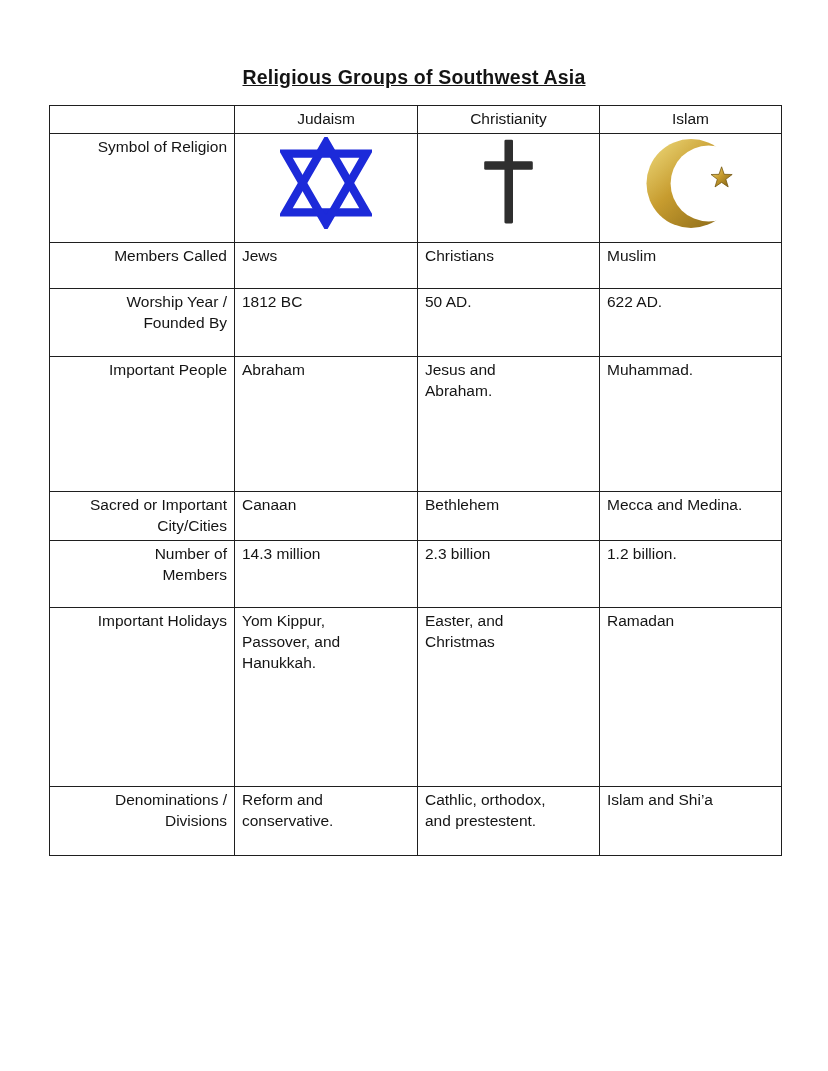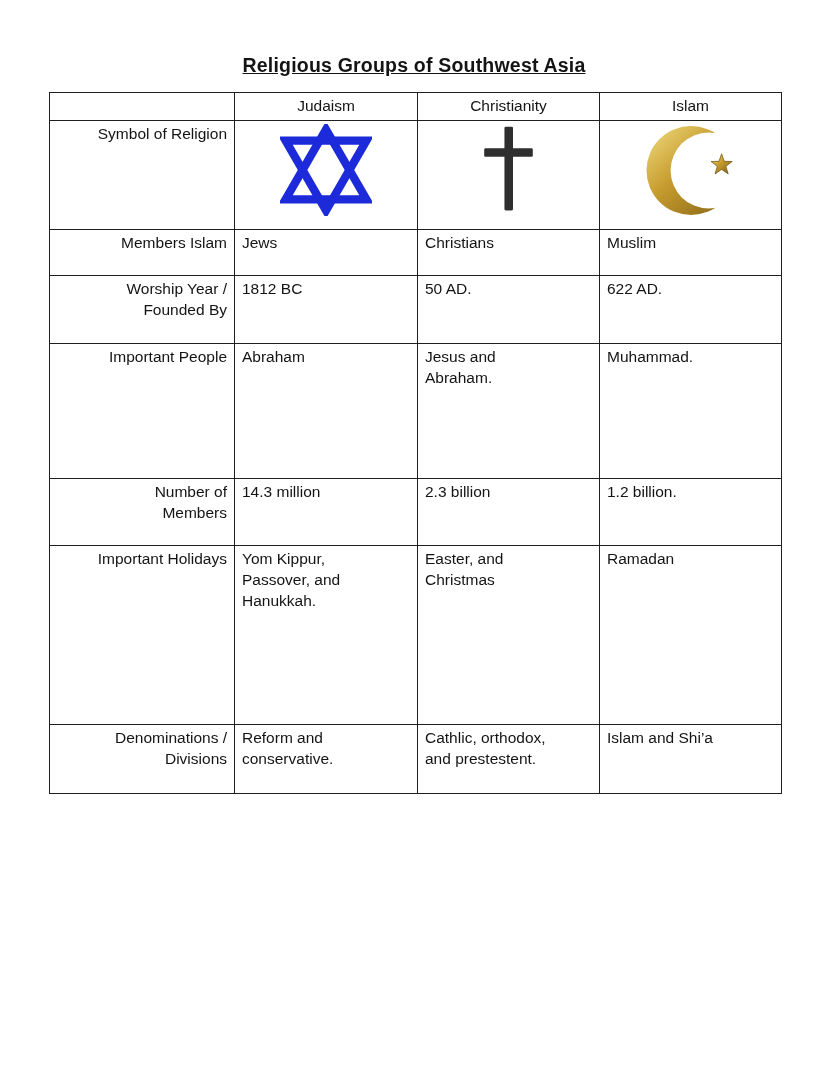--- a/index.html
+++ b/index.html
@@ -5,21 +5,21 @@
   html,body { margin:0; padding:0; background:#ffffff; }
   .page {
     position:relative;
     width:828px; height:1071px;
     background:#ffffff;
     font-family:"Liberation Sans", sans-serif;
     color:#141414;
     overflow:hidden;
   }
   .title {
-    margin:4px;
+    margin:16px;
     padding-top:50px;
     text-align:center;
     font-size:19.5px;
     font-weight:bold;
     text-decoration:underline;
     letter-spacing:0.2px;
   }
   table.rel {
     border-collapse:collapse;
     table-layout:fixed;
@@ -110,21 +110,21 @@
                 <circle cx="74" cy="50" r="41" fill="black"></circle>
               </mask>
             </defs>
             <rect width="110" height="100" fill="url(#goldGrad)" mask="url(#cresMask)"></rect>
             <path d="M88,32 L90.8,40.1 L99.4,40.3 L92.6,45.5 L95.1,53.7 L88,48.8 L80.9,53.7 L83.4,45.5 L76.6,40.3 L85.2,40.1 Z" fill="url(#goldGrad)" stroke="#6e520c" stroke-width="0.8"></path>
           </svg>
         </td>
       </tr>
 
       <tr style="height:46px">
-        <td class="label">Members Islam</td>
+        <td class="label">Members Called</td>
         <td class="cell">Jews</td>
         <td class="cell">Christians</td>
         <td class="cell">Muslim</td>
       </tr>
 
       <tr style="height:68px">
         <td class="label">Worship Year /
 Founded By</td>
         <td class="cell">1812 BC</td>
         <td class="cell">50 AD.</td>
@@ -133,20 +133,27 @@
 
 
       <tr style="height:135px">
         <td class="label">Important People</td>
         <td class="cell">Abraham</td>
         <td class="cell">Jesus and
 Abraham.</td>
         <td class="cell">Muhammad.</td>
       </tr>
 
+      <tr style="height:46px">
+        <td class="label">Sacred or Important
+City/Cities</td>
+        <td class="cell">Canaan</td>
+        <td class="cell">Bethlehem</td>
+        <td class="cell">Mecca and Medina.</td>
+      </tr>
 
       <tr style="height:67px">
         <td class="label">Number of
 Members</td>
         <td class="cell pad-top">14.3 million</td>
         <td class="cell">2.3 billion</td>
         <td class="cell">1.2 billion.</td>
       </tr>
 
 

